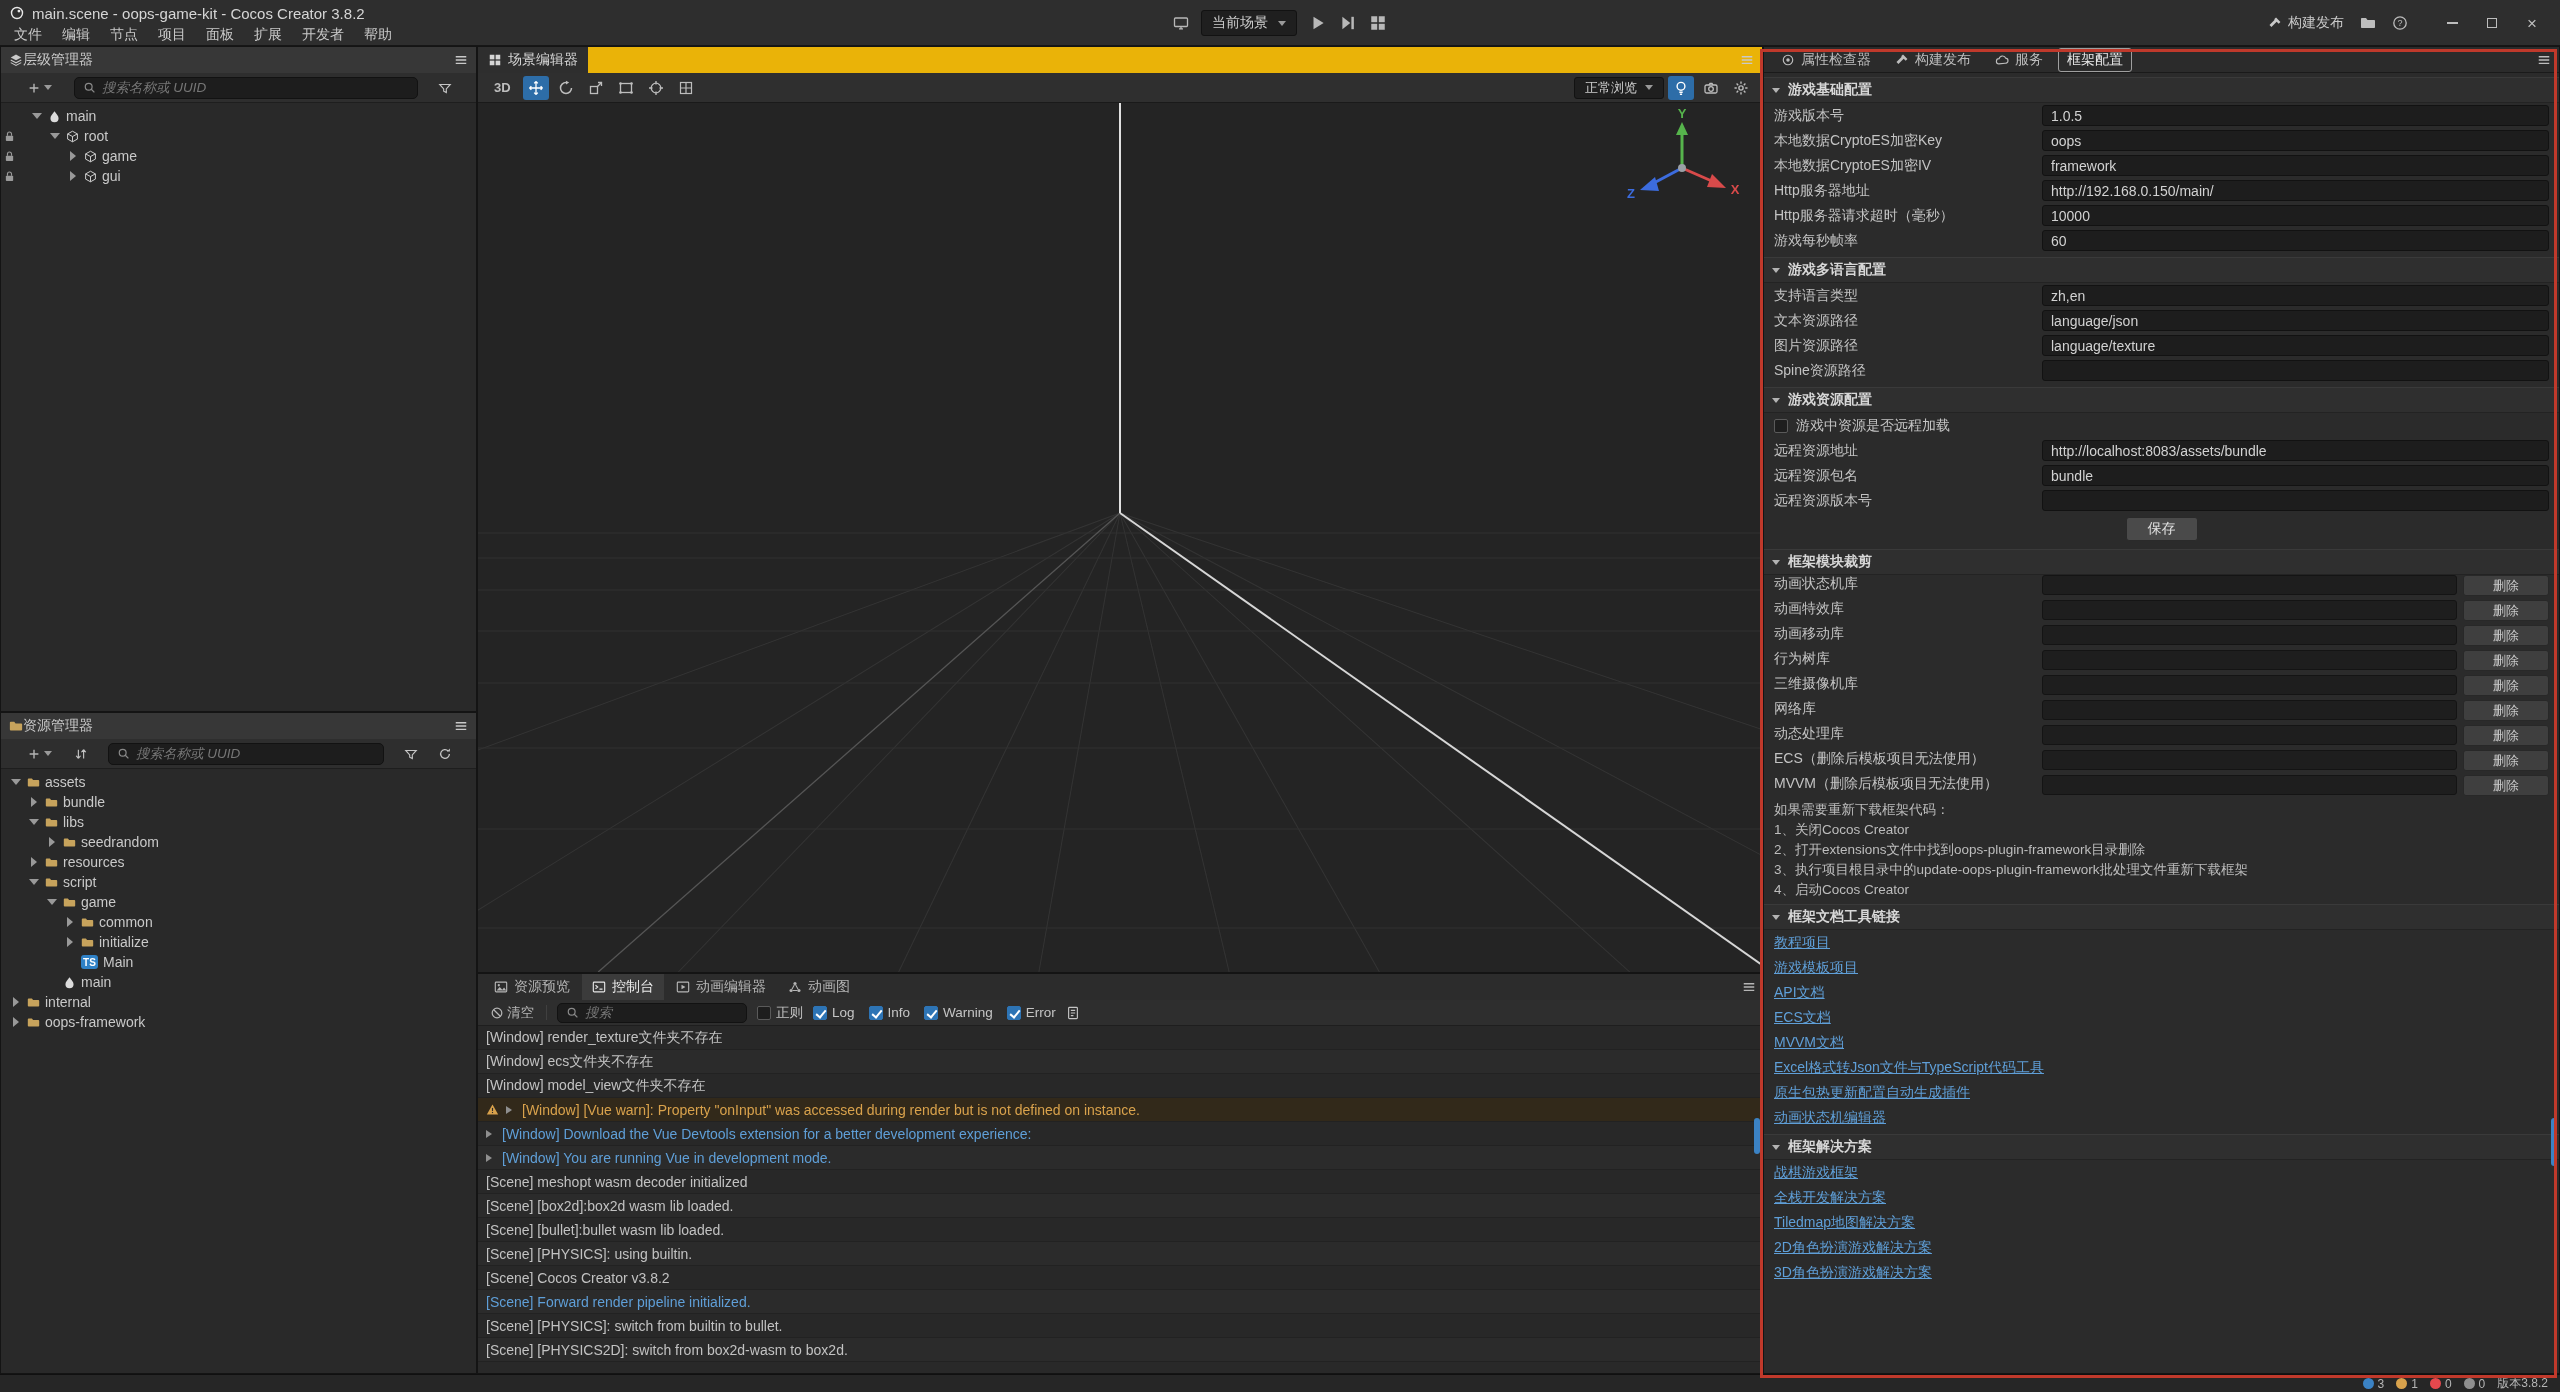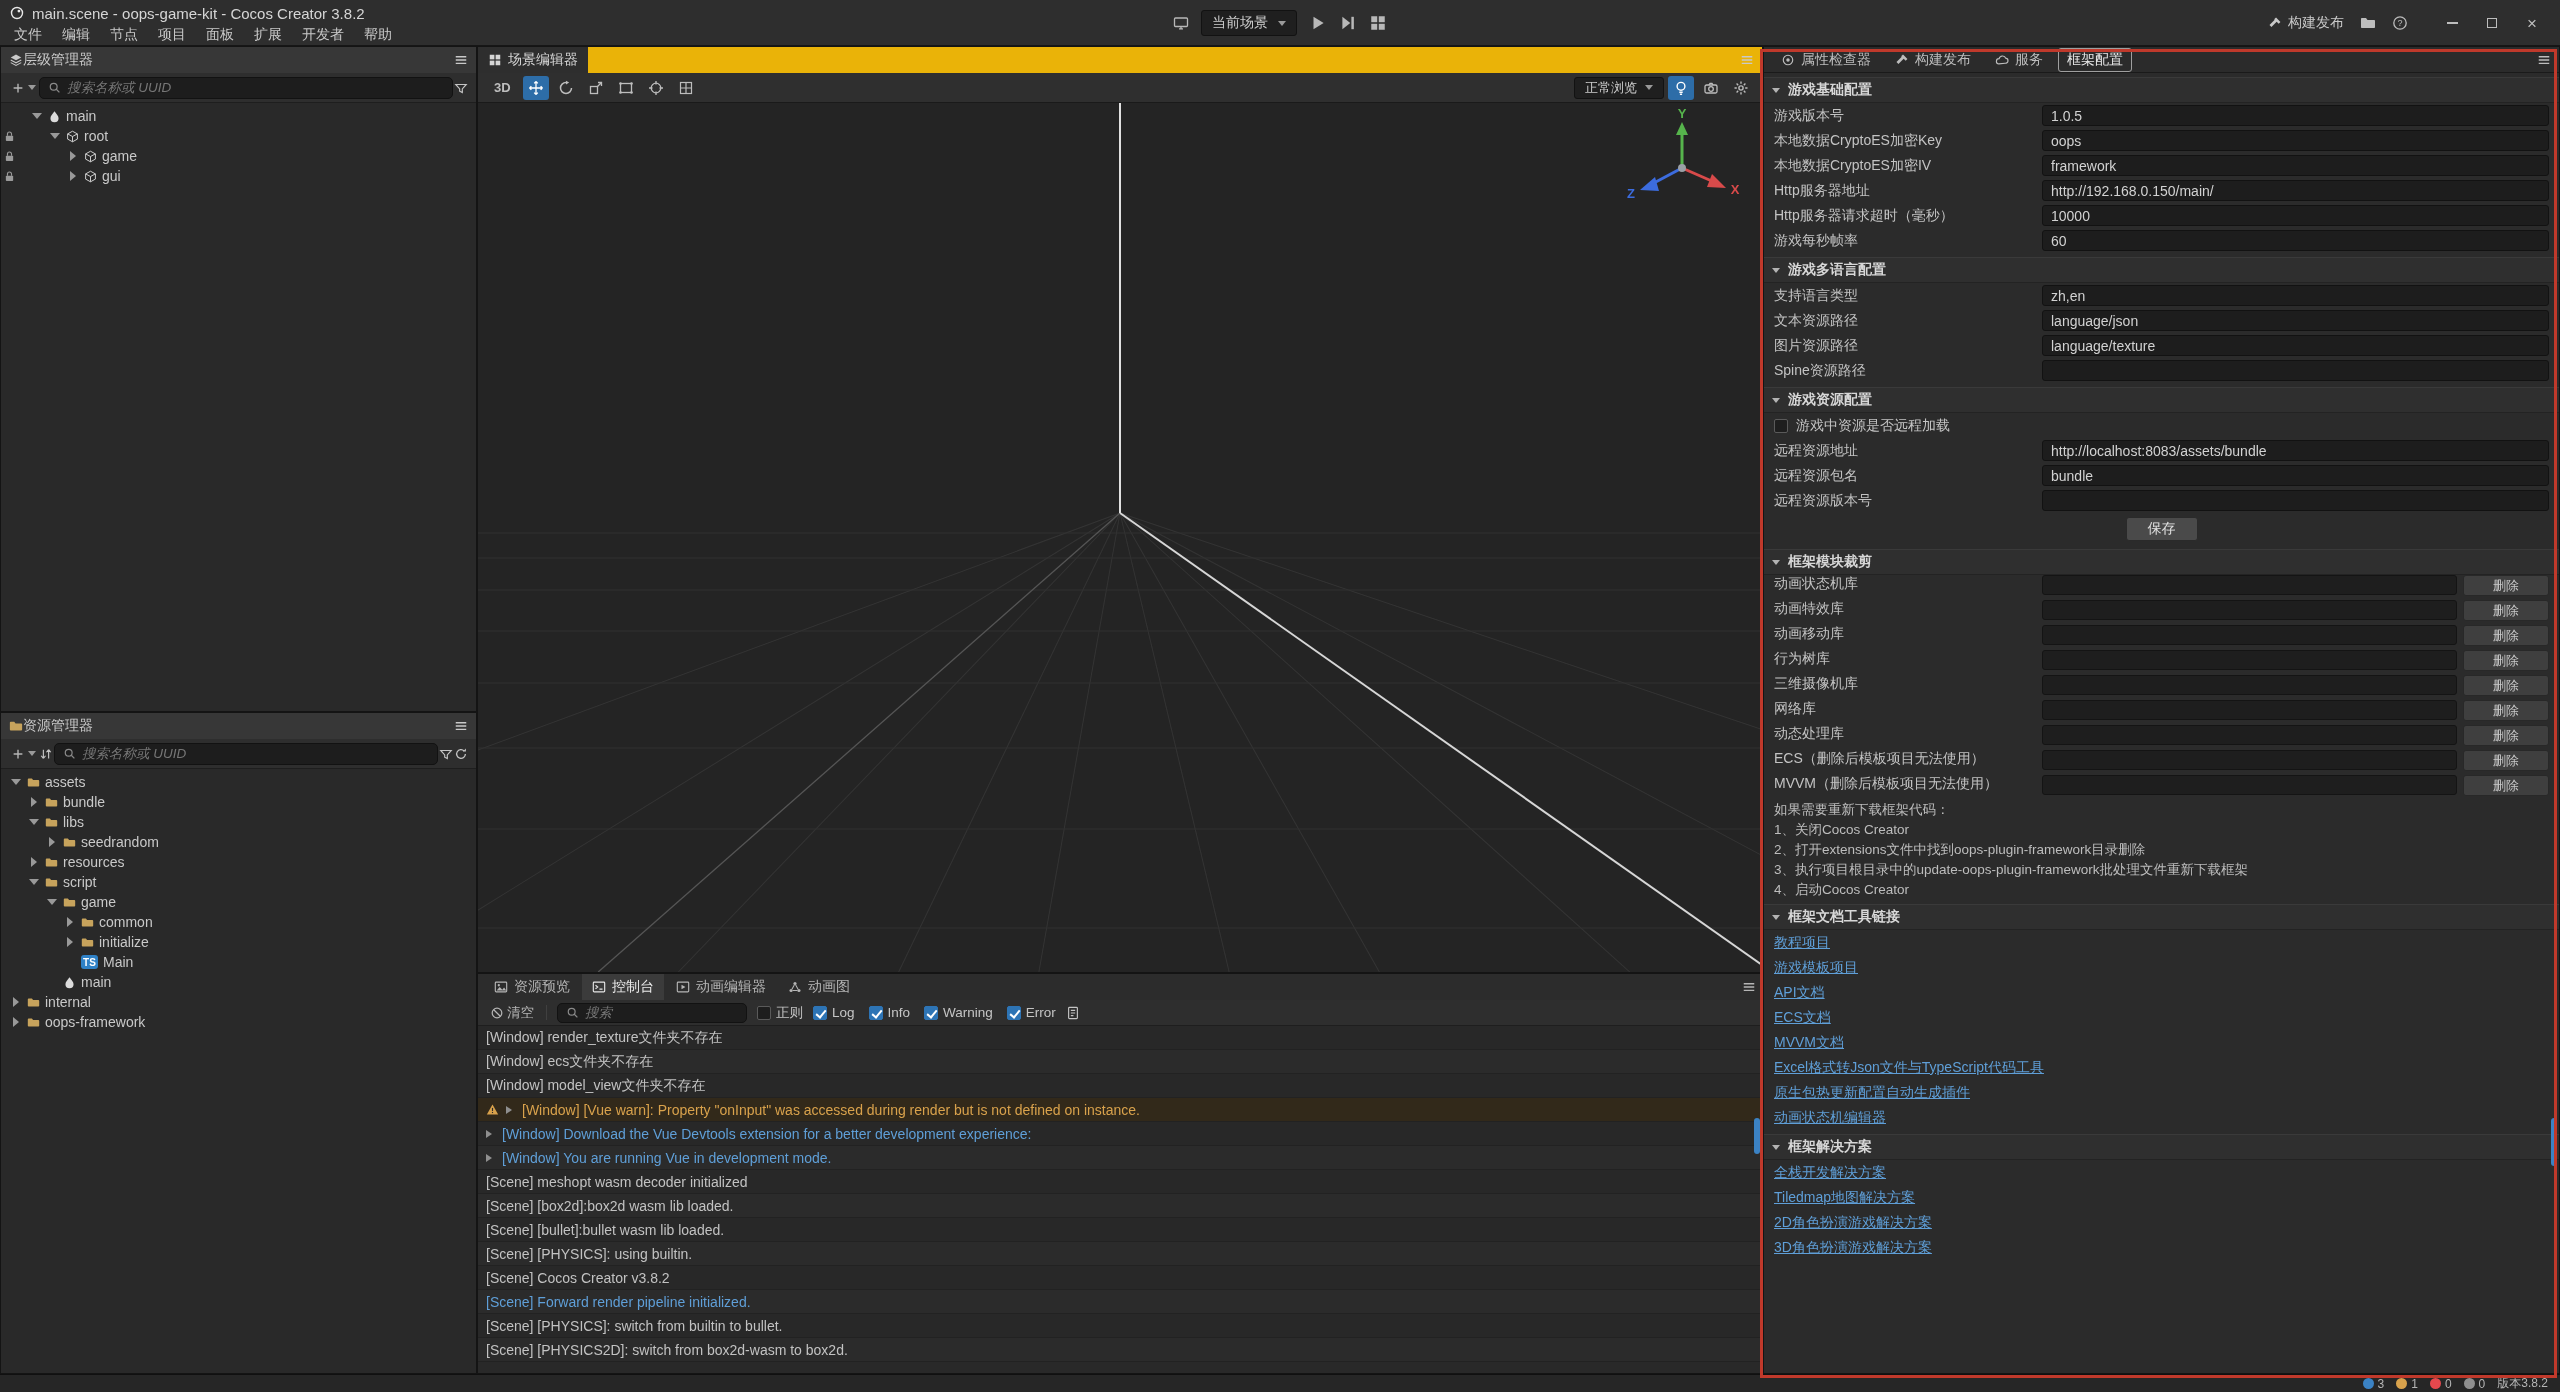--- a/index.html
+++ b/index.html
@@ -32,21 +32,21 @@
 
   
   .panel{position:absolute;background:#292929;border:1px solid #141414;display:flex;flex-direction:column;}
   #hierarchy-panel{left:0;top:46px;width:477px;height:666px;}
   #assets-panel{left:0;top:712px;width:477px;height:662px;}
   #scene-panel{left:477px;top:46px;width:1286px;height:927px;}
   #console-panel{left:477px;top:973px;width:1286px;height:401px;}
   #inspector-panel{left:1763px;top:46px;width:797px;height:1328px;background:#2b2b2b;}
 
   .panel-header{height:26px;background:#373737;display:flex;align-items:center;padding:0 8px;gap:0;color:#c9c9c9;flex:none;font-size:14px;}
-  .toolbar{height:30px;background:#2e2e2e;display:flex;align-items:center;padding:0 8px;gap:1px;flex:none;border-bottom:1px solid #1e1e1e;}
+  .toolbar{height:30px;background:#2e2e2e;display:flex;align-items:center;padding:0 24px;gap:20px;flex:none;border-bottom:1px solid #1e1e1e;}
   .tb-btn{display:flex;align-items:center;gap:3px;color:#b5b5b5;padding:2px;}
   .searchbox{flex:1;height:22px;background:#1d1d1d;border:1px solid #121212;border-radius:5px;display:flex;align-items:center;padding:0 8px;gap:6px;color:#8a8a8a;}
   .searchbox input{flex:1;min-width:0;background:transparent;border:none;outline:none;color:#cccccc;font-style:italic;font-size:13.5px;font-family:inherit;}
   .searchbox input::placeholder{color:#767676;font-style:italic;}
 
   
   .tree{flex:1;overflow:hidden;padding-top:3px;background:#292929;}
   .tree-row{height:20px;display:flex;align-items:center;gap:5px;padding-right:6px;color:#c9c9c9;font-size:14px;}
   .lockcol{width:16px;display:flex;justify-content:center;color:#9a9a9a;visibility:hidden;flex:none;}
   .tree-row.lk-true .lockcol{visibility:visible;}
@@ -1143,20 +1143,23 @@
           <a class="doc-link">动画状态机编辑器</a>
         </div>
       </div>
 
     <div class="sec-header">
       <span class="sec-chev"></span>
       <span>框架解决方案</span>
     </div>
     <div>
 
+        <div class="link-row">
+          <a class="doc-link">战棋游戏框架</a>
+        </div>
 
         <div class="link-row">
           <a class="doc-link">全栈开发解决方案</a>
         </div>
 
         <div class="link-row">
           <a class="doc-link">Tiledmap地图解决方案</a>
         </div>
 
 

